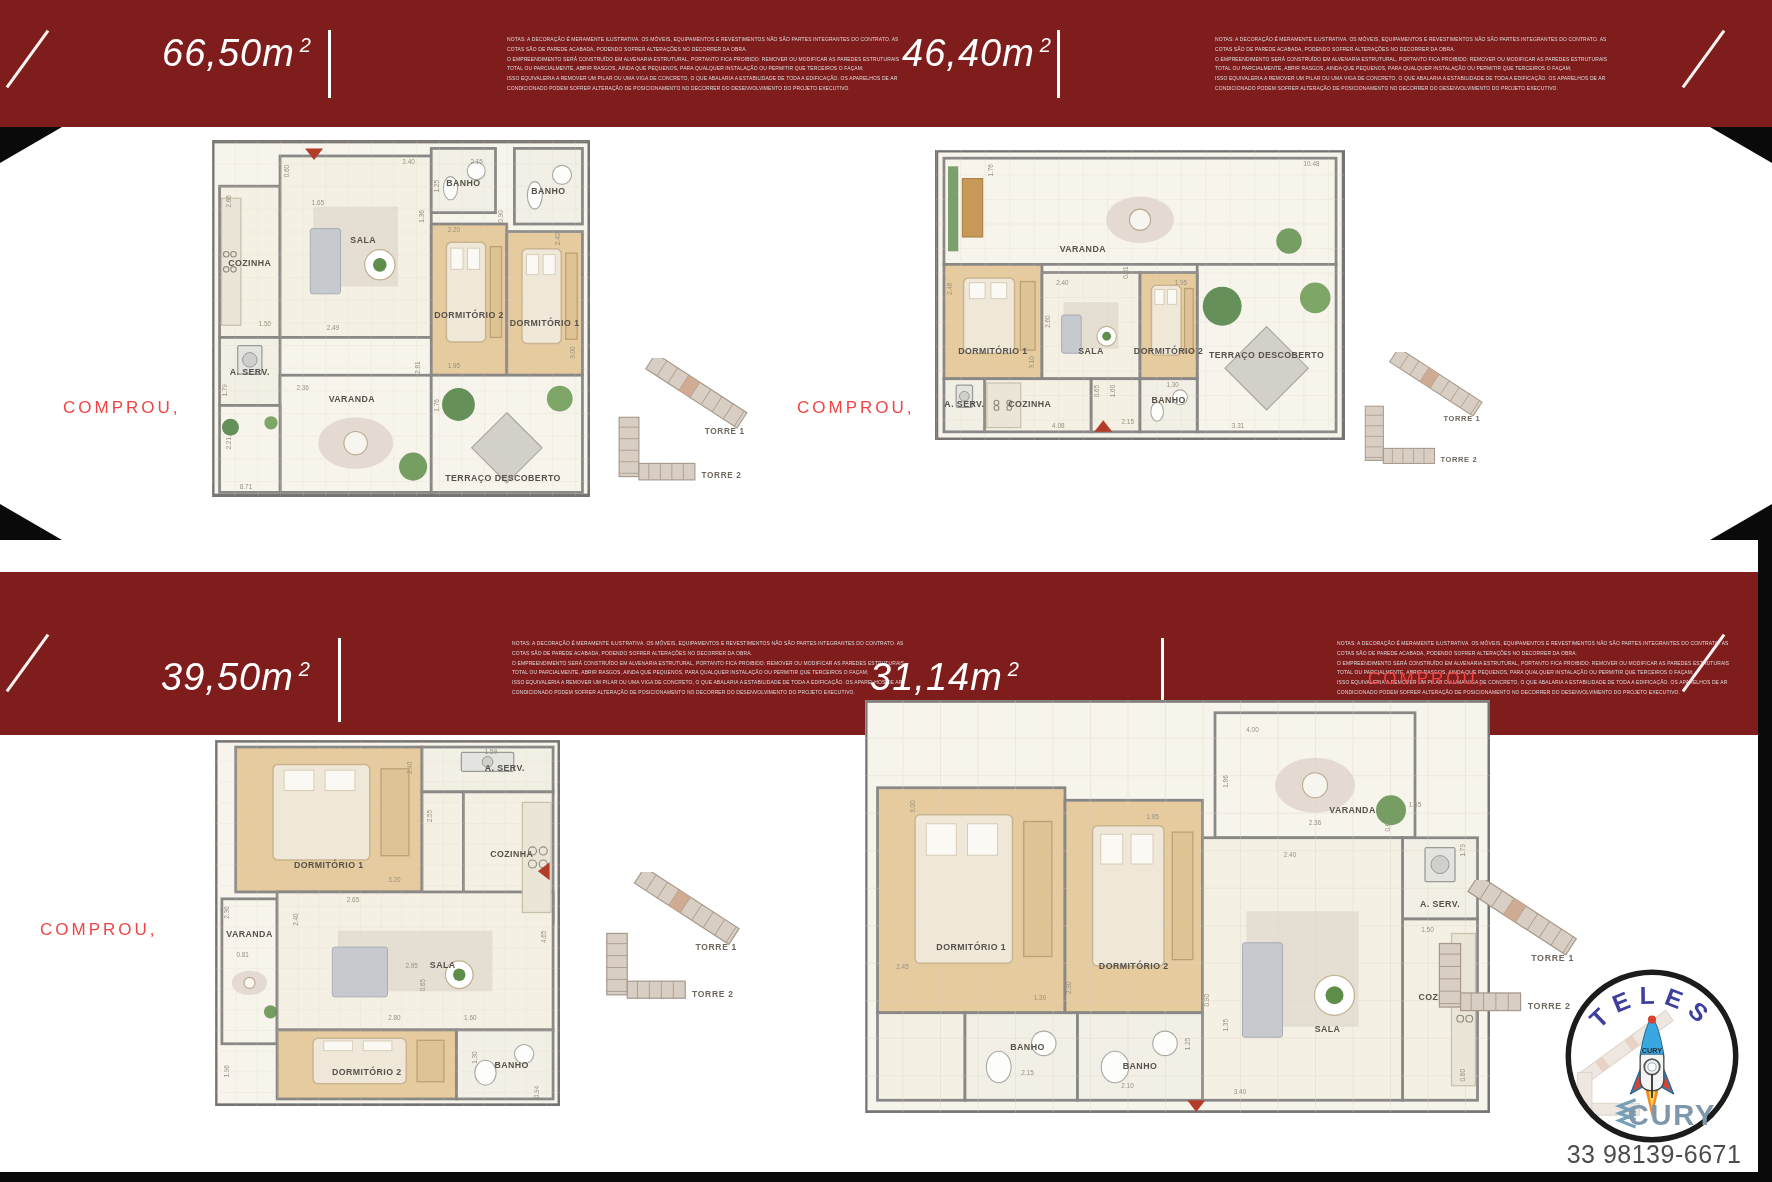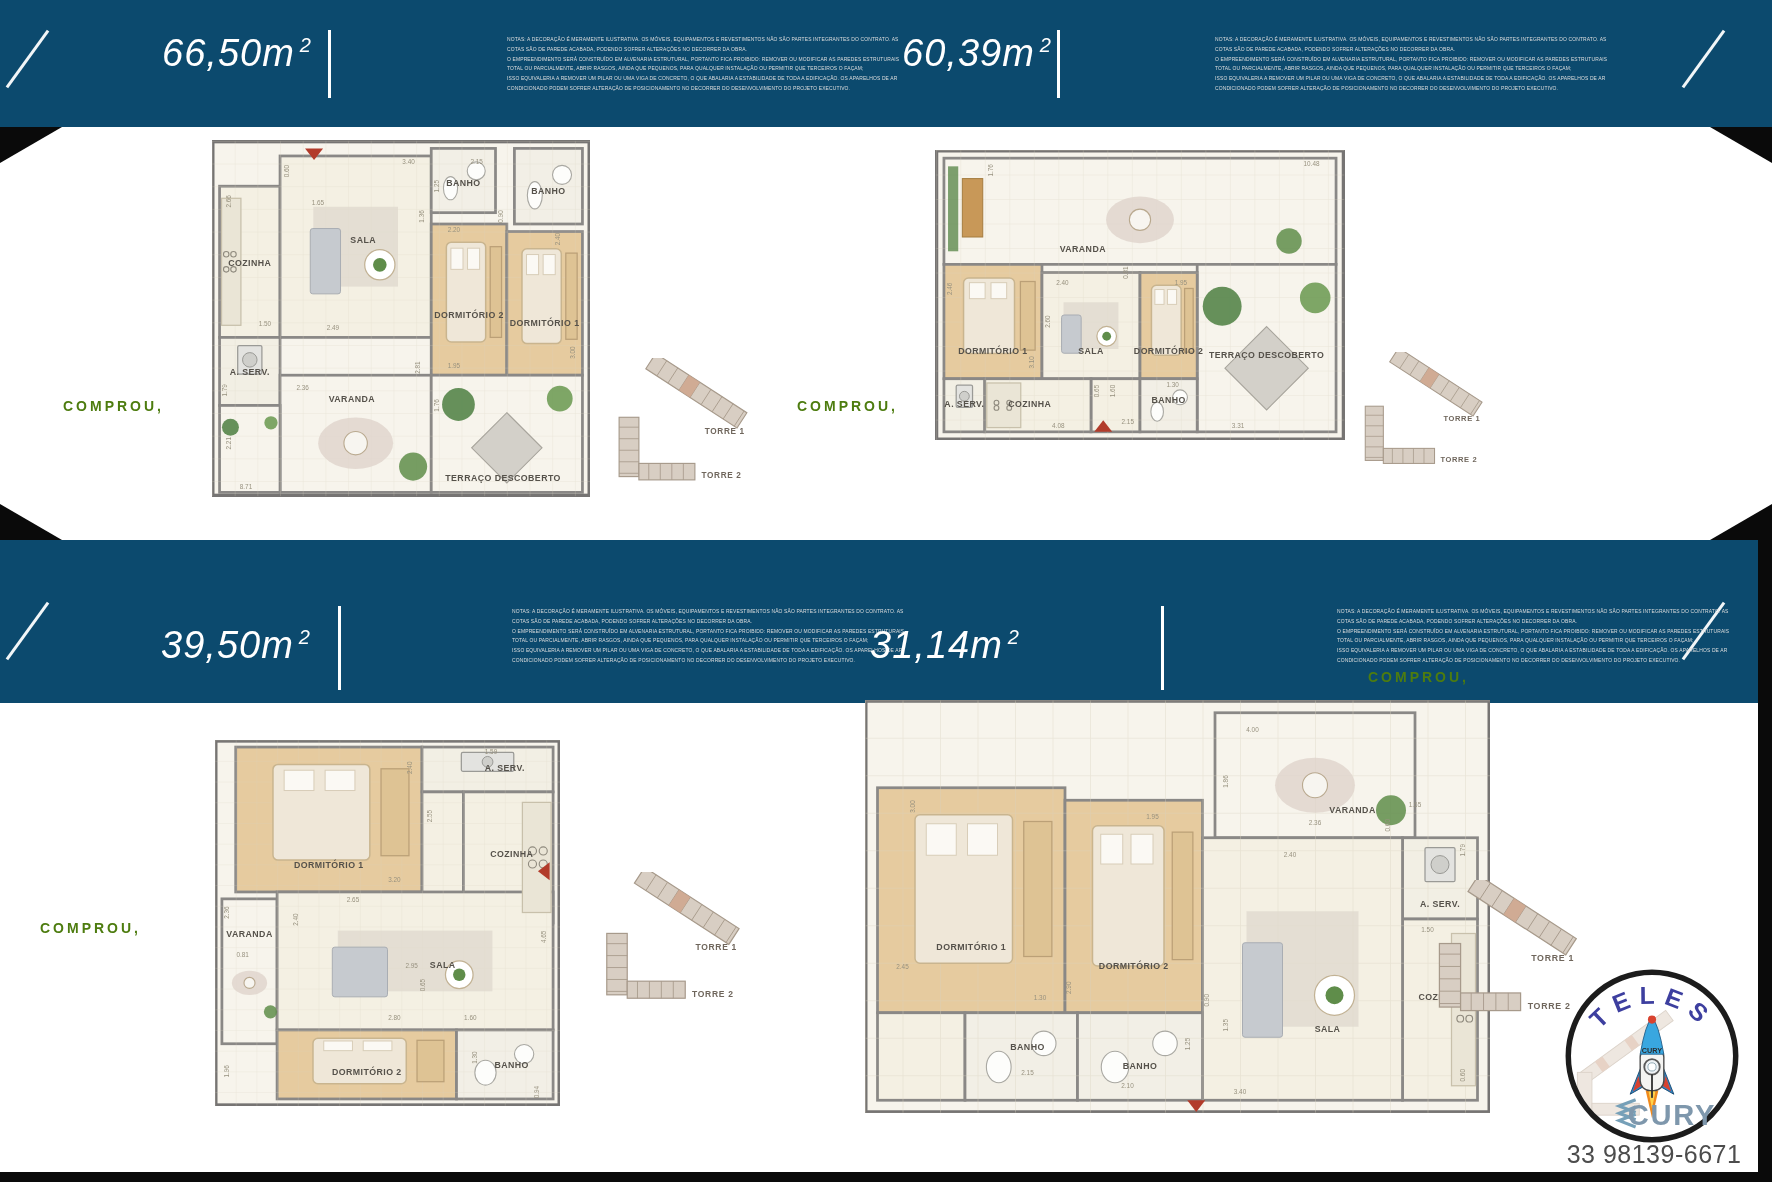--- a/index.html
+++ b/index.html
@@ -1,39 +1,39 @@
 <!DOCTYPE html>
 <html><head>
 <meta charset="utf-8">
 <style>
   html,body{margin:0;padding:0;background:#e9e9e9;}
   .canvas{position:relative;width:1772px;height:1182px;background:#ffffff;overflow:hidden;
           font-family:"Liberation Sans",sans-serif;}
-  .banner{position:absolute;left:0;width:1772px;background:#0c4a6e;}
+  .banner{position:absolute;left:0;width:1772px;background:#7f1d1d;}
   #banner-top{top:0;height:127px;}
-  #banner-mid{top:540px;height:163px;}
+  #banner-mid{top:572px;height:163px;}
   .area{position:absolute;transform:translateX(-50%);color:#ffffff;font-style:italic;
         font-size:38px;font-weight:500;letter-spacing:1px;white-space:nowrap;}
   #banner-top .area{top:32px;}
   #banner-mid .area{top:84px;}
   .area sup{font-size:20px;margin-left:5px;}
   .sep{position:absolute;width:3px;background:#ffffff;}
   #banner-top .sep{top:30px;height:68px;}
   #banner-mid .sep{top:66px;height:84px;}
   .notes{position:absolute;width:780px;transform:scale(0.45);transform-origin:0 0;
          color:#dedede;font-size:11px;line-height:22px;letter-spacing:0.3px;white-space:nowrap;}
   #banner-top .notes{top:34px;}
   #banner-mid .notes{top:66px;}
   .slash{position:absolute;width:3px;height:70px;background:#ffffff;transform:rotate(36deg);opacity:.95;}
   .tab{position:absolute;background:#0a0a0a;}
   .tab-tl{left:0;top:127px;width:62px;height:36px;clip-path:polygon(0 0,100% 0,0 100%);}
   .tab-tr{right:0;top:127px;width:62px;height:36px;clip-path:polygon(0 0,100% 0,100% 100%);}
   .tab-ml{left:0;top:504px;width:62px;height:36px;clip-path:polygon(0 0,0 100%,100% 100%);}
   .tab-mr{right:0;top:504px;width:62px;height:36px;clip-path:polygon(100% 0,100% 100%,0 100%);}
-  .compra{position:absolute;font-size:14px;font-weight:700;letter-spacing:3px;color:#4d7c0f;}
+  .compra{position:absolute;font-size:17px;font-weight:400;letter-spacing:3px;color:#ef4444;}
   .plan,.keyplan{position:absolute;}
   .plan svg,.keyplan svg{display:block;width:100%;height:100%;}
   .logo{position:absolute;left:1561px;top:965px;width:182px;height:182px;z-index:5;}
   .logo svg{display:block;width:100%;height:100%;}
   .phone{position:absolute;left:1536px;top:1140px;width:236px;text-align:center;
          font-size:25px;color:#4c4c4c;letter-spacing:0.5px;}
   .strip-bottom{position:absolute;left:0;top:1172px;width:1772px;height:10px;background:#0a0a0a;}
   .strip-right{position:absolute;left:1758px;top:540px;width:14px;height:642px;background:#0a0a0a;}
 </style>
 </head>
@@ -47,21 +47,21 @@
     <div class="area" style="left:237px"><span>66,50m</span><sup>2</sup></div>
     <div class="sep" style="left:328px"></div>
     <div class="notes" style="left:507px">
         <div>NOTAS: A DECORAÇÃO É MERAMENTE ILUSTRATIVA. OS MÓVEIS, EQUIPAMENTOS E REVESTIMENTOS NÃO SÃO PARTES INTEGRANTES DO CONTRATO. AS</div>
         <div>COTAS SÃO DE PAREDE ACABADA, PODENDO SOFRER ALTERAÇÕES NO DECORRER DA OBRA.</div>
         <div>O EMPREENDIMENTO SERÁ CONSTRUÍDO EM ALVENARIA ESTRUTURAL, PORTANTO FICA PROIBIDO: REMOVER OU MODIFICAR AS PAREDES ESTRUTURAIS</div>
         <div>TOTAL OU PARCIALMENTE, ABRIR RASGOS, AINDA QUE PEQUENOS, PARA QUALQUER INSTALAÇÃO OU PERMITIR QUE TERCEIROS O FAÇAM;</div>
         <div>ISSO EQUIVALERIA A REMOVER UM PILAR OU UMA VIGA DE CONCRETO, O QUE ABALARIA A ESTABILIDADE DE TODA A EDIFICAÇÃO. OS APARELHOS DE AR</div>
         <div>CONDICIONADO PODEM SOFRER ALTERAÇÃO DE POSICIONAMENTO NO DECORRER DO DESENVOLVIMENTO DO PROJETO EXECUTIVO.</div>
       </div>
-    <div class="area" style="left:977px"><span>60,39m</span><sup>2</sup></div>
+    <div class="area" style="left:977px"><span>46,40m</span><sup>2</sup></div>
     <div class="sep" style="left:1057px"></div>
     <div class="notes" style="left:1215px">
         <div>NOTAS: A DECORAÇÃO É MERAMENTE ILUSTRATIVA. OS MÓVEIS, EQUIPAMENTOS E REVESTIMENTOS NÃO SÃO PARTES INTEGRANTES DO CONTRATO. AS</div>
         <div>COTAS SÃO DE PAREDE ACABADA, PODENDO SOFRER ALTERAÇÕES NO DECORRER DA OBRA.</div>
         <div>O EMPREENDIMENTO SERÁ CONSTRUÍDO EM ALVENARIA ESTRUTURAL, PORTANTO FICA PROIBIDO: REMOVER OU MODIFICAR AS PAREDES ESTRUTURAIS</div>
         <div>TOTAL OU PARCIALMENTE, ABRIR RASGOS, AINDA QUE PEQUENOS, PARA QUALQUER INSTALAÇÃO OU PERMITIR QUE TERCEIROS O FAÇAM;</div>
         <div>ISSO EQUIVALERIA A REMOVER UM PILAR OU UMA VIGA DE CONCRETO, O QUE ABALARIA A ESTABILIDADE DE TODA A EDIFICAÇÃO. OS APARELHOS DE AR</div>
         <div>CONDICIONADO PODEM SOFRER ALTERAÇÃO DE POSICIONAMENTO NO DECORRER DO DESENVOLVIMENTO DO PROJETO EXECUTIVO.</div>
       </div>
   </div>

